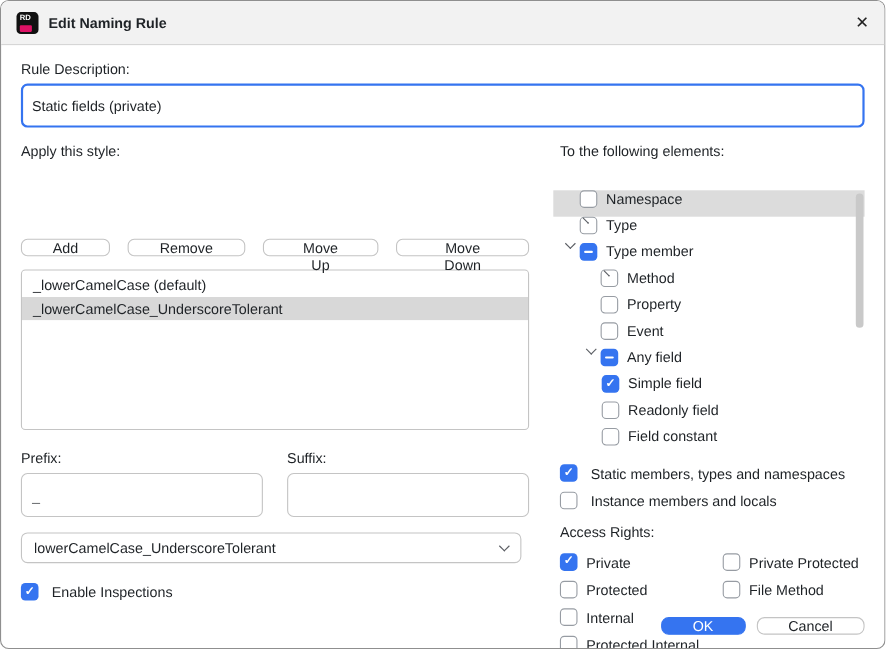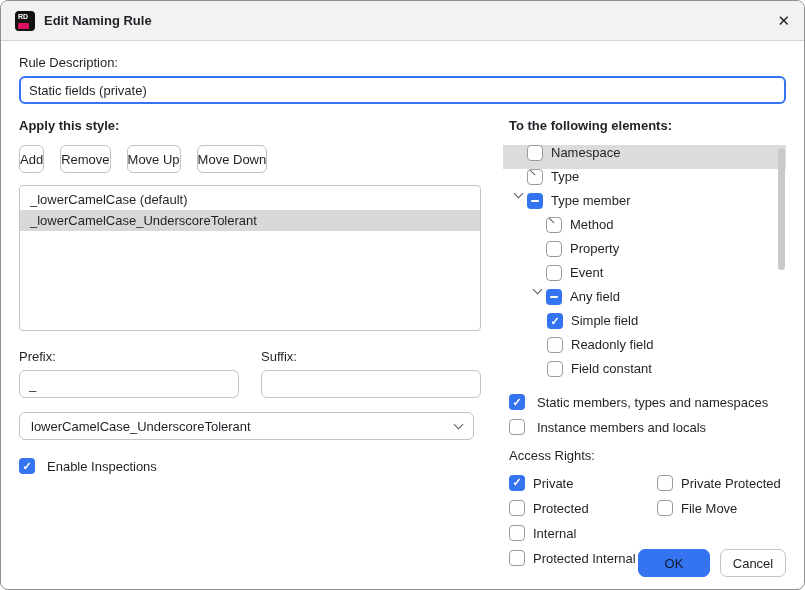--- a/index.html
+++ b/index.html
@@ -7,28 +7,28 @@
   body { font-family: "Liberation Sans", sans-serif; font-size:13px; color:#1e2226; }
   .dialog { width:805px; height:590px; background:#fff; border:1px solid #8f8f8f; border-radius:8px; overflow:hidden; position:relative; }
   .titlebar { height:40px; background:#f2f2f2; border-bottom:1px solid #d6d6d6; display:flex; align-items:center; padding:0 14px; gap:9px; }
   .app-icon { width:20px; height:20px; border-radius:4px; background:#111; position:relative; flex:none; }
   .app-icon .rd { position:absolute; top:2px; left:3px; font-size:7px; font-weight:bold; color:#fff; }
   .app-icon .bar { position:absolute; bottom:2px; left:3px; width:11px; height:6px; background:#dd1265; border-radius:1px; }
   .title { font-weight:600; }
   .close { margin-left:auto; font-size:15px; color:#222; cursor:pointer; line-height:1; }
   .content { padding:12px 18px 0; position:relative; height:549px; }
   .lbl { margin:2px 0 6px; }
-  .input { width:100%; height:28px; border:1px solid #c4c4c4; border-radius:6px; padding:0 9px; font:inherit; color:inherit; background:#fff; outline:none; }
+  .input { width:100%; height:40px; border:1px solid #c4c4c4; border-radius:6px; padding:0 9px; font:inherit; color:inherit; background:#fff; outline:none; }
   .input.focused { border:2px solid #3574f0; padding:0 8px; }
   .columns { display:flex; margin-top:14px; }
   .left { width:462px; flex:none; }
   .right { flex:1; margin-left:28px; }
-  .section-lbl { font-weight:700; margin-bottom:12px; }
+  .section-lbl { font-weight:400; margin-bottom:28px; }
   .btn-row { display:flex; gap:16px; }
-  .btn { height:28px; padding:0 0; background:#fff; border:1px solid #c4c4c4; border-radius:6px; font:inherit; color:inherit; cursor:pointer; }
+  .btn { height:16px; padding:0 28px; background:#fff; border:1px solid #c4c4c4; border-radius:6px; font:inherit; color:inherit; cursor:pointer;margin-top:44px; }
   .listbox { margin-top:12px; height:146px; border:1px solid #c4c4c4; border-radius:4px; background:#fff; padding-top:3px; overflow:hidden; }
   .list-item { height:21px; line-height:21px; padding:0 10px; cursor:default; }
   .list-item.selected { background:#d8d8d8; }
   .fields-row { display:flex; gap:22px; margin-top:16px; }
   .field { width:222px; }
   .style-field { margin-top:14px; width:455px; }
   .select { height:28px; border:1px solid #c4c4c4; border-radius:6px; display:flex; align-items:center; justify-content:space-between; padding:0 11px; background:#fff; cursor:pointer; }
   .check-row { display:flex; align-items:center; gap:12px; margin-top:18px; }
   .check-row.tight { margin-top:9px; }
   .cb { width:16px; height:16px; border-radius:4px; flex:none; display:inline-flex; align-items:center; justify-content:center; cursor:pointer; }
@@ -46,21 +46,21 @@
   .chev.down { transform:rotate(45deg); margin-top:-3px; }
   .tree-label { margin-left:8px; white-space:nowrap; }
   .lvl0 { padding-left:6px; }
   .lvl1 { padding-left:25px; }
   .lvl2 { padding-left:44px; }
   .scroll-thumb { position:absolute; right:1px; top:3px; width:7px; height:122px; background:#c9c9c9; border-radius:4px; }
   .access-lbl { margin-top:13px; }
   .access-grid { display:grid; grid-template-columns:148px auto; grid-template-rows:repeat(4,25px); grid-auto-flow:column; margin-top:7px; align-items:center; }
   .access-item { display:flex; align-items:flex-end; gap:8px; }
   .footer { position:absolute; right:18px; bottom:13px; display:flex; gap:10px; }
-  .btn-primary { background:#3574f0; border-color:#3574f0; color:#0f172a; min-width:72px; border-radius:7px; }
+  .btn-primary { background:#3574f0; border-color:#3574f0; color:#ffffff; min-width:72px; border-radius:7px; }
   .btn-cancel { min-width:66px; border-radius:7px; }
 </style>
 </head>
 <body>
 
 <div class="dialog">
 
   <div class="titlebar">
     <span class="app-icon">
       <span class="rd">RD</span>
@@ -203,21 +203,21 @@
           <div class="access-item">
             <span class="cb cb-unchecked"></span>
             <span>Protected Internal</span>
           </div>
           <div class="access-item">
             <span class="cb cb-unchecked"></span>
             <span>Private Protected</span>
           </div>
           <div class="access-item">
             <span class="cb cb-unchecked"></span>
-            <span>File Move</span>
+            <span>File Method</span>
           </div>
         </div>
       </div>
     </div>
 
     <div class="footer">
       <button class="btn btn-primary">OK</button>
       <button class="btn btn-cancel">Cancel</button>
     </div>
 

